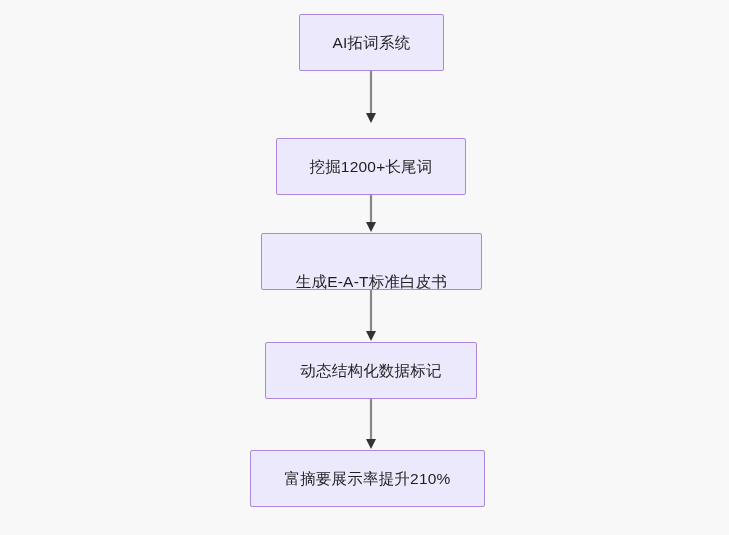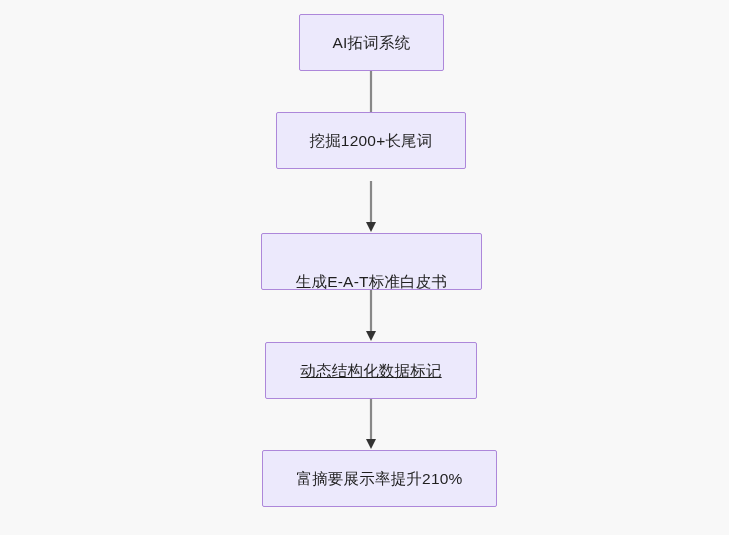--- a/index.html
+++ b/index.html
@@ -74,29 +74,29 @@
     <svg width="16" height="51" viewBox="0 0 16 51">
       <line x1="8" y1="0" x2="8" y2="43" stroke="#888888" stroke-width="2.2"></line>
       <polygon points="8,50 3,40 13,40" fill="#333333"></polygon>
     </svg>
   </div>
 
   <div class="node" style="left:299px; top:14px; width:145px; height:57px;">
     <span class="node-label">AI拓词系统</span>
   </div>
 
-  <div class="node" style="left:276px; top:112px; width:190px; height:57px;">
+  <div class="node" style="left:276px; top:138px; width:190px; height:57px;">
     <span class="node-label">挖掘1200+长尾词</span>
   </div>
 
   <div class="node" style="left:261px; top:233px; width:221px; height:57px;align-items:flex-end;">
     <span class="node-label">生成E-A-T标准白皮书</span>
   </div>
 
-  <div class="node" style="left:265px; top:342px; width:212px; height:57px;text-decoration:underline;">
+  <div class="node" style="left:265px; top:342px; width:212px; height:57px;">
     <span class="node-label">动态结构化数据标记</span>
   </div>
 
-  <div class="node" style="left:262px; top:450px; width:235px; height:57px;align-items:center;">
+  <div class="node" style="left:250px; top:450px; width:235px; height:57px;align-items:center;">
     <span class="node-label">富摘要展示率提升210%</span>
   </div>
 
 </div>
 
 </body></html>

